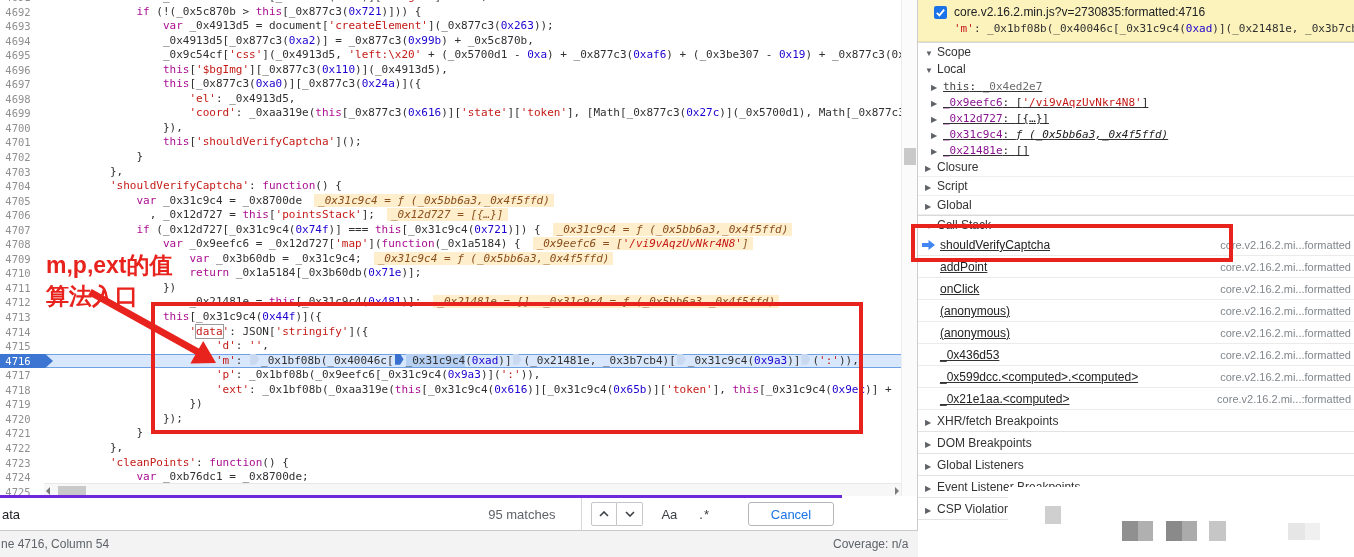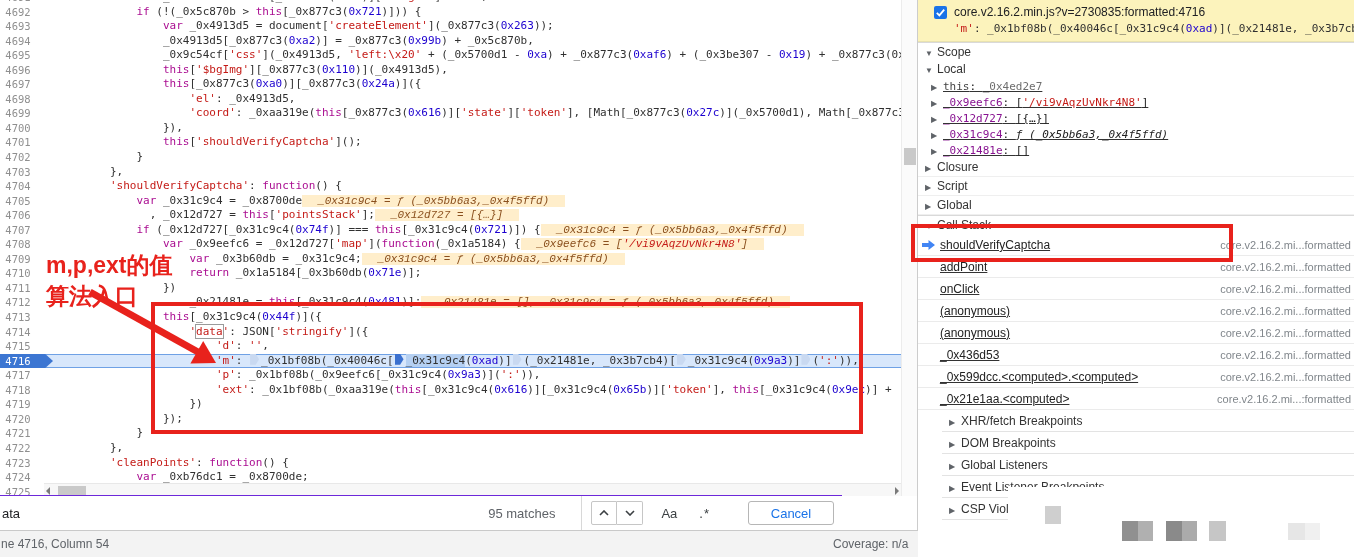--- a/index.html
+++ b/index.html
@@ -21,40 +21,40 @@
              padding-right:8px;color:#8f8f8f;font-size:10.5px;background:#fff;font-family:"DejaVu Sans Mono",monospace;}
   .code-line.current{background:var(--execution-line-blue);
              box-shadow:inset 0 1px 0 #6fa1e5, inset 0 -1px 0 #6fa1e5;}
   .code-line.current .gutter{background:transparent;color:#fff;z-index:1;}
   .code-line.current .gutter::before{content:'';position:absolute;left:0;top:0;width:53px;height:14.56px;
              background:var(--breakpoint-tag-blue);
              clip-path:polygon(0 0,45px 0,53px 7.3px,45px 14.56px,0 14.56px);z-index:-1;}
   .tk-k{color:var(--keyword-color);}
   .tk-s{color:var(--string-color);}
   .tk-n{color:var(--number-color);}
-  .hint{background:var(--hint-bg);color:#8a4f1d;font-style:italic;margin-left:0;padding:0 16px;font-family:Liberation Mono, monospace;}
+  .hint{background:var(--hint-bg);color:#8a4f1d;font-style:italic;margin-left:12px;padding:0 4px;}
   .hint .tk-s{color:var(--string-color);}
   .inl-bp{display:inline-block;width:9px;height:11px;vertical-align:-1px;margin:0 2px 0 1px;
           background:#c9d9f1;clip-path:polygon(0 0,62% 0,100% 50%,62% 100%,0 100%);}
   .inl-bp.active{background:#3a70cf;}
   .sel{background:#b5d0f2;}
   .sbox{outline:1px solid #9a9a9a;}
 
   
   .vscroll{position:absolute;left:901px;top:0;width:16px;height:496px;background:#fbfbfb;border-left:1px solid #ececec;}
   .vscroll .thumb{position:absolute;left:2px;top:148px;width:12px;height:17px;background:#c9c9c9;}
   .hscroll{position:absolute;left:44px;top:483px;width:857px;height:13px;background:#f7f7f7;border-top:1px solid #e8e8e8;}
   .hscroll .thumb{position:absolute;left:14px;top:2px;width:28px;height:9px;background:#c9c9c9;}
   .arr{position:absolute;top:3px;width:0;height:0;border:4px solid transparent;}
   .arr.left{left:2px;border-right-color:#7a7a7a;border-left-width:0;}
   .arr.right{right:2px;border-left-color:#7a7a7a;border-right-width:0;}
 
   
   .search-bar{position:absolute;left:0;top:495px;width:842px;height:35px;background:#fff;
-              border-top:1px solid #6d28d9;display:flex;align-items:center;padding:0 8px 0 2px;}
+              border-top:3px solid #6d28d9;display:flex;align-items:center;padding:0 8px 0 2px;}
   .search-input{flex:1;border:none;outline:none;font-size:13px;color:#202124;font-family:"Liberation Sans",sans-serif;background:transparent;padding:0;}
   .matches{color:#5f6368;font-size:13px;margin-right:26px;white-space:nowrap;}
   .vdiv{width:1px;align-self:stretch;background:#d8d8d8;margin-right:9px;}
   .nav-btn{width:26px;height:24px;border:1px solid #c6c6c6;background:#fff;display:flex;align-items:center;justify-content:center;cursor:pointer;}
   .nav-btn.prev{border-radius:2px 0 0 2px;}
   .nav-btn.next{border-radius:0 2px 2px 0;border-left:none;margin-right:18px;}
   .tog{color:#3c4043;font-size:13px;margin-right:22px;cursor:pointer;}
   .tog.regex{margin-right:38px;letter-spacing:1px;}
   .cancel-btn{width:86px;height:24px;border:1px solid #b6b6b6;border-radius:3px;background:#fff;
               color:var(--action-blue);font-size:13px;display:flex;align-items:center;justify-content:center;cursor:pointer;}
@@ -80,21 +80,21 @@
   .var-name.plain{color:#444;}
   .var-value{font-family:"DejaVu Sans Mono",monospace;font-size:11px;color:#232323;}
   .var-value.it{font-style:italic;}
   .var-value.muted{color:#6e6e6e;}
   .scope-group{height:19px;line-height:19px;padding-left:7px;border-bottom:1px solid #efefef;white-space:nowrap;}
   .frame-row{height:22px;line-height:22px;position:relative;padding-left:22px;border-bottom:1px solid #ebebeb;white-space:nowrap;cursor:pointer;text-decoration:underline;}
   .frame-name{font-size:12px;color:#222;}
   .frame-file{position:absolute;right:3px;top:0;color:#80868b;font-size:11px;}
   .exec-arrow{position:absolute;left:4px;top:6px;width:13px;height:10px;background:#4285f4;
               clip-path:polygon(0 30%,50% 30%,50% 0,100% 50%,50% 100%,50% 70%,0 70%);}
-  .section-row{height:22px;line-height:22px;padding-left:7px;border-bottom:1px solid #e3e3e3;white-space:nowrap;overflow:hidden;cursor:pointer;margin-left:24px;}
+  .section-row{height:22px;line-height:22px;padding-left:7px;border-bottom:1px solid #e3e3e3;white-space:nowrap;overflow:hidden;cursor:pointer;}
 
   
   .red-box{position:absolute;border:4px solid var(--annotation-red);pointer-events:none;z-index:30;}
   .note-text{position:absolute;left:46px;top:250px;color:var(--annotation-red);font-weight:bold;
              font-size:23px;line-height:31px;z-index:31;font-family:"Liberation Sans",sans-serif;}
   .arrow-svg{position:absolute;left:0;top:0;pointer-events:none;z-index:31;}
   .white-overlay{position:absolute;left:1008px;top:487px;width:346px;height:70px;background:#fff;z-index:40;}
   .censor{position:absolute;z-index:41;}
 </style>
 </head>

